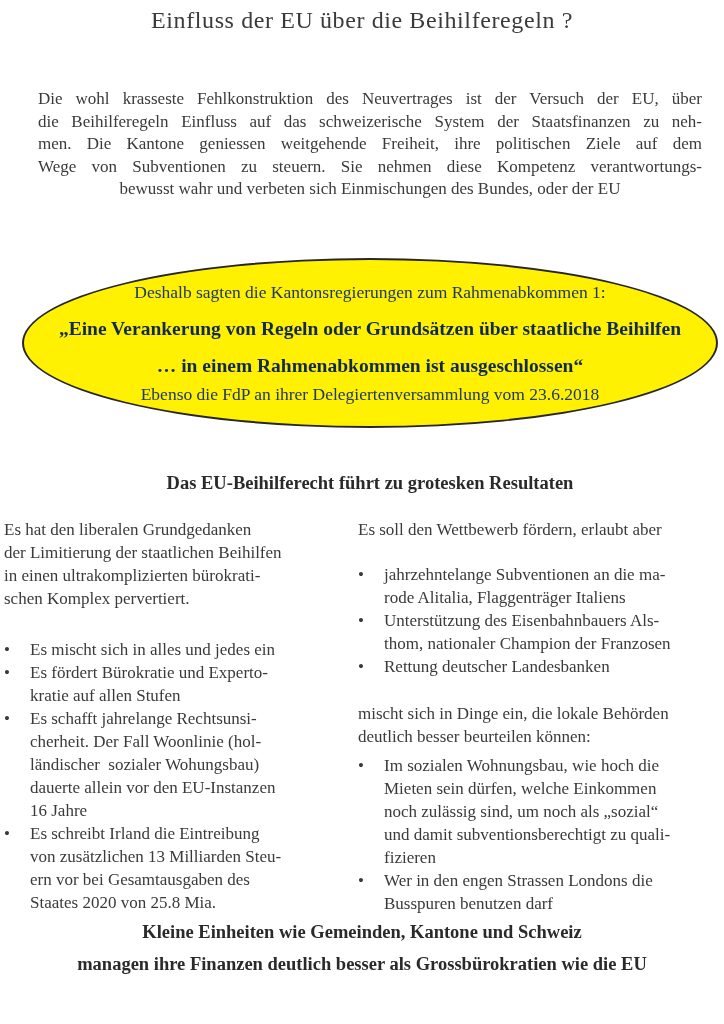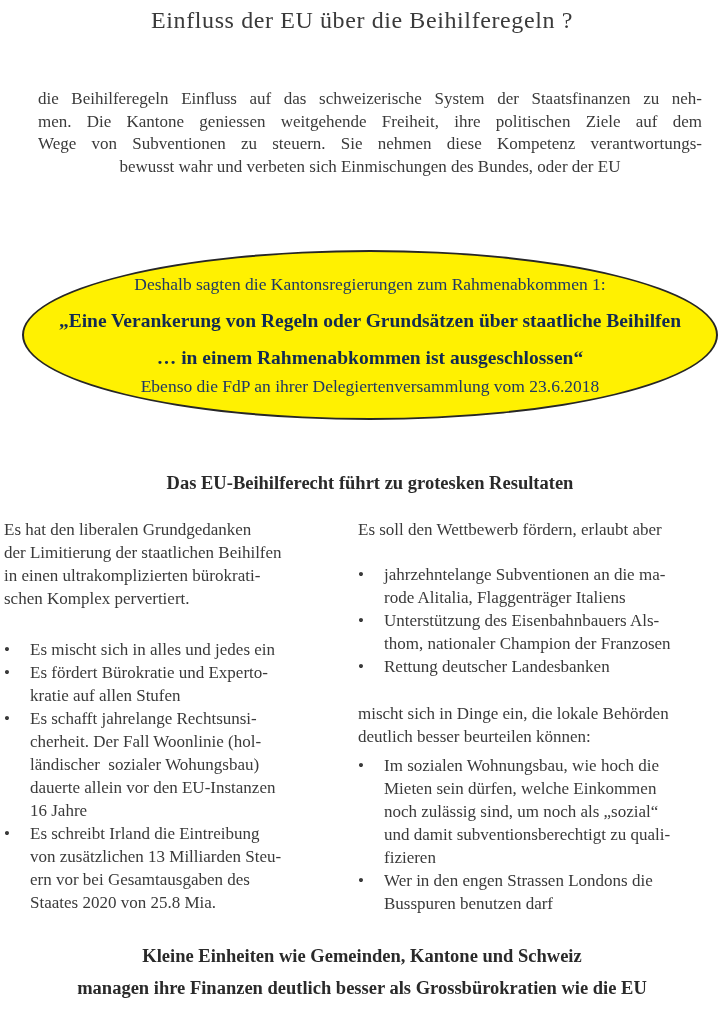--- a/index.html
+++ b/index.html
@@ -37,21 +37,21 @@
     line-height: 22.5px;
     color: #3a3a3a;
   }
   .intro .jline { text-align: justify; text-align-last: justify; }
   .intro .jline.last { text-align: center; text-align-last: auto; }
 
   
   .ellipse {
     position: absolute;
     left: 22px;
-    top: 250px;
+    top: 258px;
     width: 696px;
     height: 170px;
     box-sizing: border-box;
     background: #FFF101;
     border: 2px solid #262626;
     border-radius: 50%;
     display: flex;
     flex-direction: column;
     align-items: center;
     justify-content: center;
@@ -106,38 +106,39 @@
   li.bullet .bullet-text { flex: 1; white-space: pre-wrap; }
 
   .col-left ul.bullets { margin-top: 28px; }
   .col-right .bullets-allowed { margin-top: 22px; }
   .col-right .middle-para { margin-top: 24px; white-space: pre-wrap; }
   .col-right .bullets-local { margin-top: 6px; }
 
   
   .footer {
     position: absolute;
-    top: 940px;
+    top: 916px;
     left: 0;
     width: 100%;
     text-align: center;
     font-size: 18.5px;
     font-weight: bold;
     line-height: 32px;
     color: #2a2a2a;
   }
 </style>
 </head>
 <body>
 
 <div class="page">
 
   <div class="doc-title">Einfluss der EU über die Beihilferegeln ?</div>
 
   <div class="intro">
+    <div class="jline">Die wohl krasseste Fehlkonstruktion des Neuvertrages ist der Versuch der EU, über</div>
     <div class="jline">die Beihilferegeln Einfluss auf das schweizerische System der Staatsfinanzen zu neh-</div>
     <div class="jline">men. Die Kantone geniessen weitgehende Freiheit, ihre politischen Ziele auf dem</div>
     <div class="jline">Wege von Subventionen zu steuern. Sie nehmen diese Kompetenz verantwortungs-</div>
     <div class="jline last">bewusst wahr und verbeten sich Einmischungen des Bundes, oder der EU</div>
   </div>
 
   <div class="ellipse">
     <div class="line-regular">Deshalb sagten die Kantonsregierungen zum Rahmenabkommen 1:</div>
     <div class="line-bold">„Eine Verankerung von Regeln oder Grundsätzen über staatliche Beihilfen</div>
     <div class="line-bold">… in einem Rahmenabkommen ist ausgeschlossen“</div>

